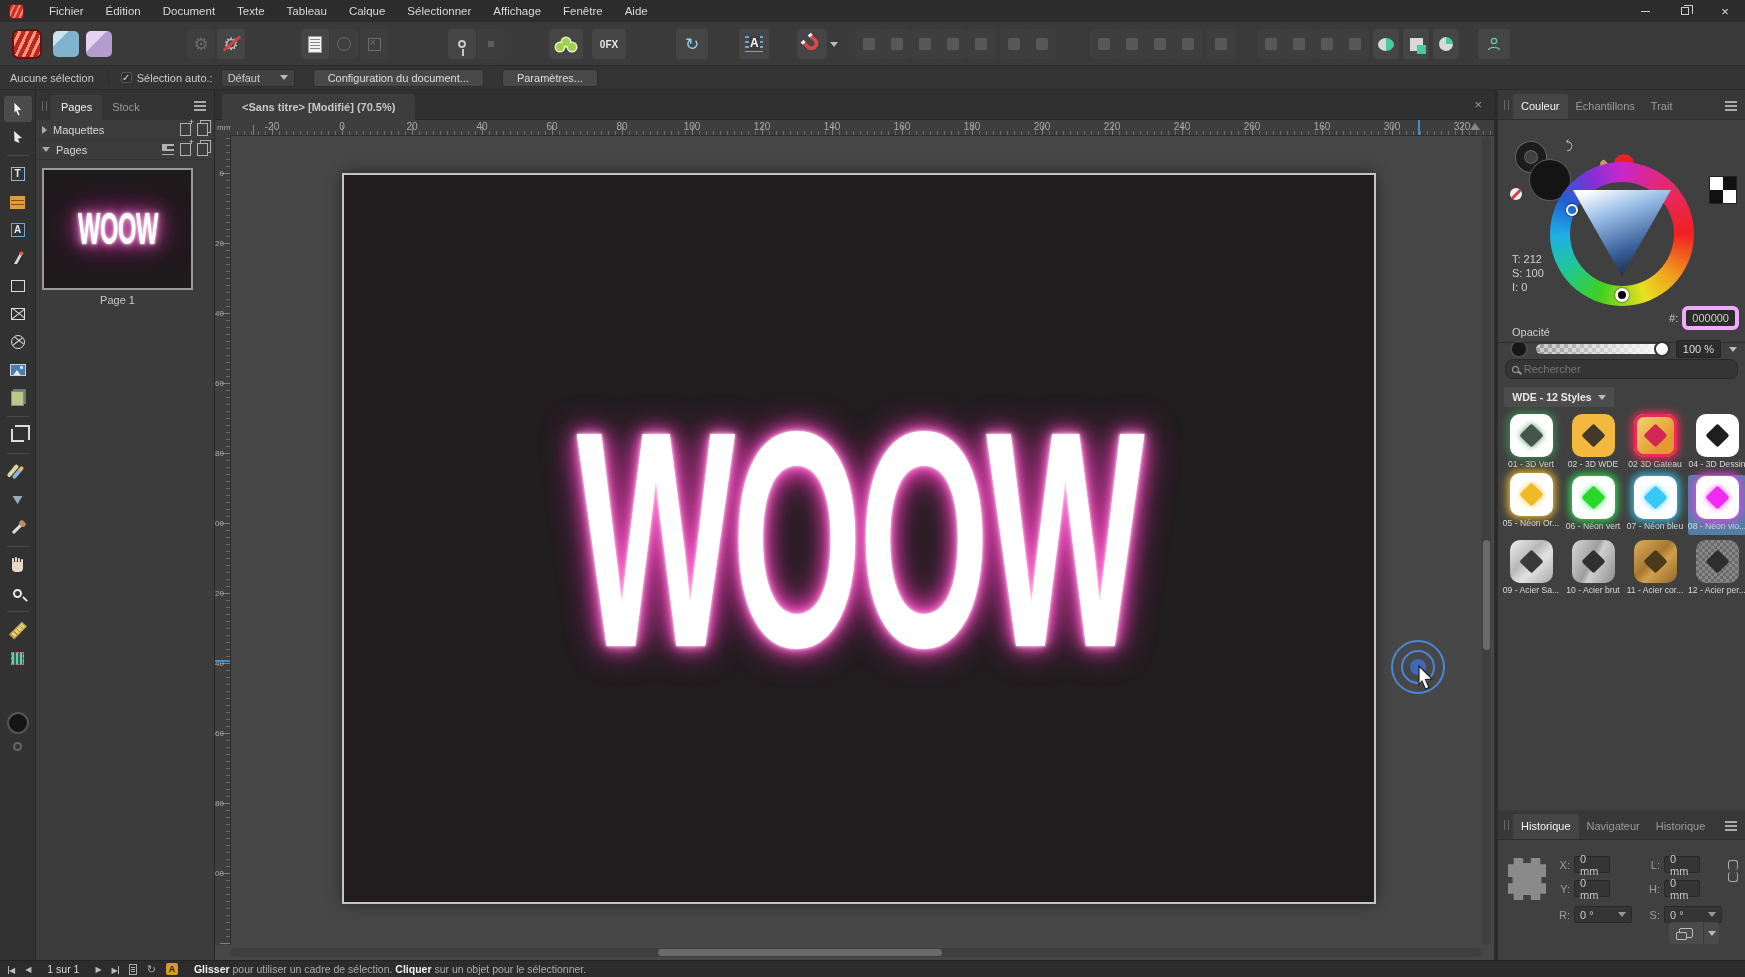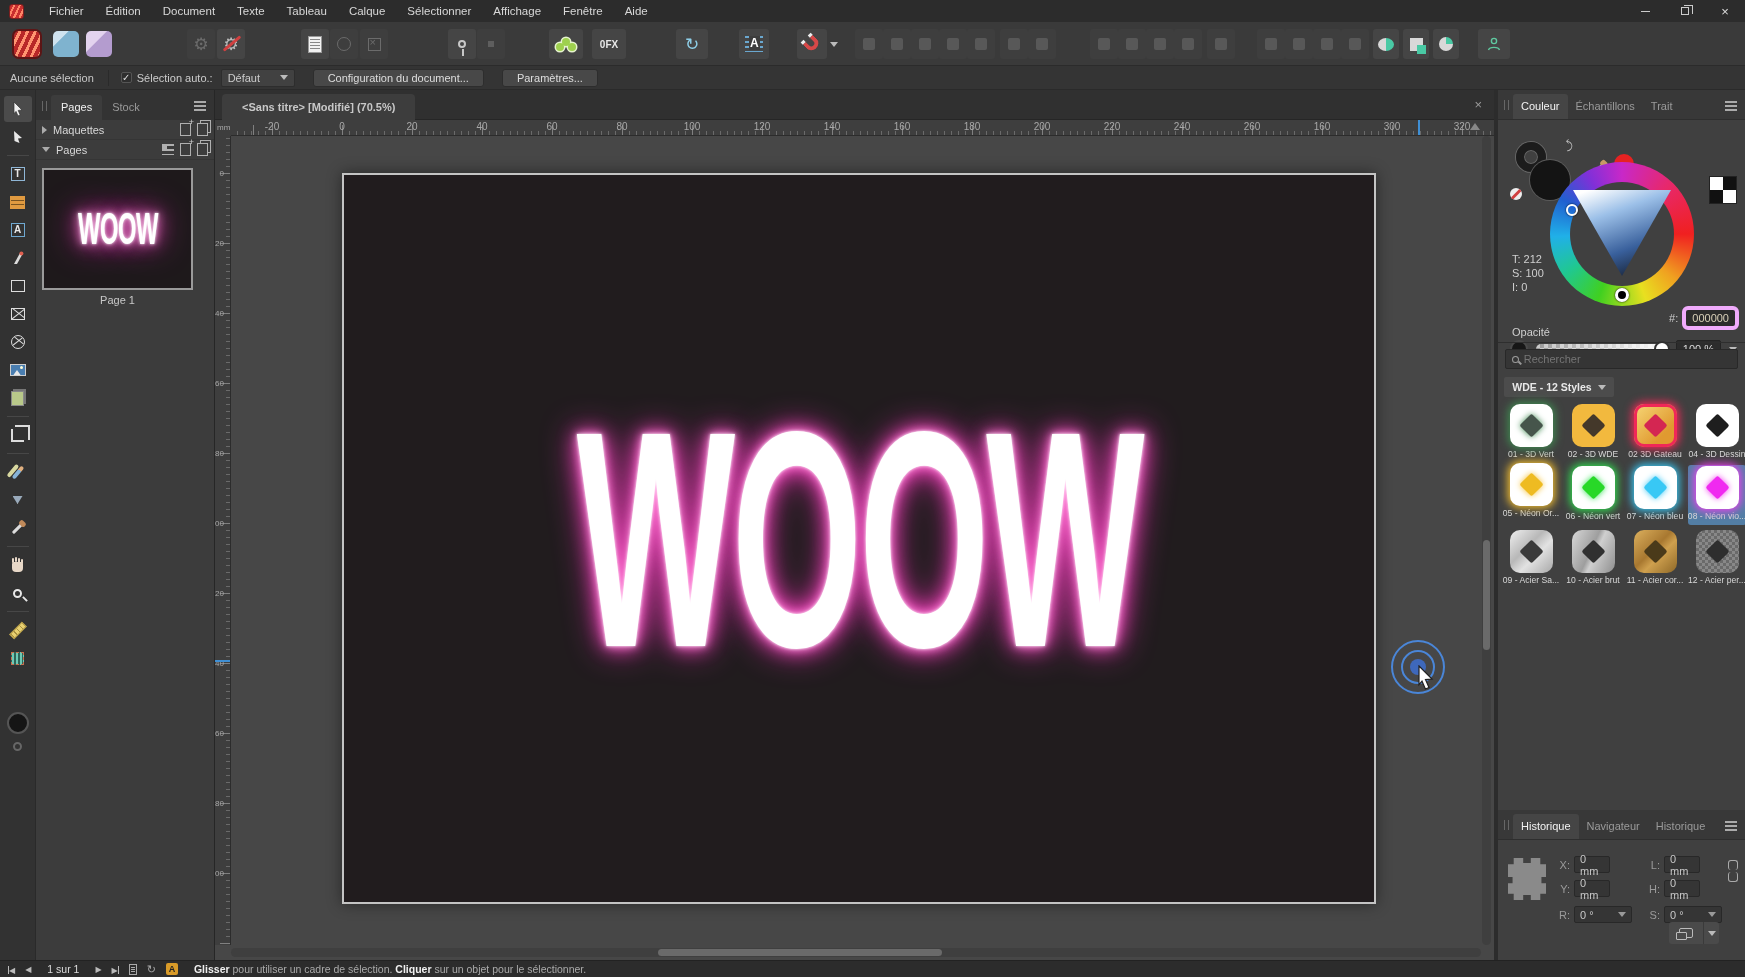--- a/index.html
+++ b/index.html
@@ -193,21 +193,21 @@
   .opacity-label { position:absolute; left:14px; top:206px; color:#cfcfcf; }
   .opacity-row { position:absolute; left:12px; top:220px; right:8px; display:flex; align-items:center; gap:8px; }
   .op-swatch { width:18px; height:18px; border-radius:50%; background:#161616; border:2px solid #4a4a4a; }
   .op-track { position:relative; flex:1; height:10px; border-radius:5px;
     background:linear-gradient(90deg, rgba(255,255,255,0), #fff),
       repeating-conic-gradient(#9a9a9a 0 25%, #c8c8c8 0 50%) 0 0/8px 8px; }
   .op-knob { position:absolute; right:-2px; top:-3px; width:16px; height:16px; background:#fff; border-radius:50%; border:2px solid #333; }
   .op-value { background:#2c2c2c; border:1px solid #242424; border-radius:2px; padding:2px 6px; color:#ddd; }
   
   .stylesarea { position:relative; border-top:1px solid #2e2e2e; }
-  .searchbox { margin:6px 7px 0; height:20px; background:#353535; border:1px solid #282828; border-radius:2px;
+  .searchbox { margin:16px 7px 0; height:20px; background:#353535; border:1px solid #282828; border-radius:8px;
     display:flex; align-items:center; padding:0 6px; gap:5px; }
   .mag { width:7px; height:7px; border:1.5px solid #9a9a9a; border-radius:50%; position:relative; }
   .mag::after { content:""; position:absolute; left:5px; top:5px; width:4px; height:1.5px; background:#9a9a9a; transform:rotate(45deg); }
   .searchbox input { background:transparent; border:none; outline:none; color:#ccc; font-size:11px; width:100%; font-family:"Liberation Sans",sans-serif; }
   .stylecat { margin:8px 0 0 6px; width:110px; height:20px; background:#4c4c4c; border-radius:2px;
     display:flex; align-items:center; justify-content:center; gap:6px; color:#e8e8e8; font-weight:bold; font-size:10.5px; }
   .stylegrid { position:relative; margin-top:6px; height:190px; }
   .style-cell { position:absolute; width:58px; height:60px; display:flex; flex-direction:column; align-items:center; border-radius:3px; }
   .style-cell.selected { background:#537ea5; }
   .swatch { width:43px; height:43px; border-radius:10px; position:relative; display:flex; align-items:center; justify-content:center; margin-top:1px; }

